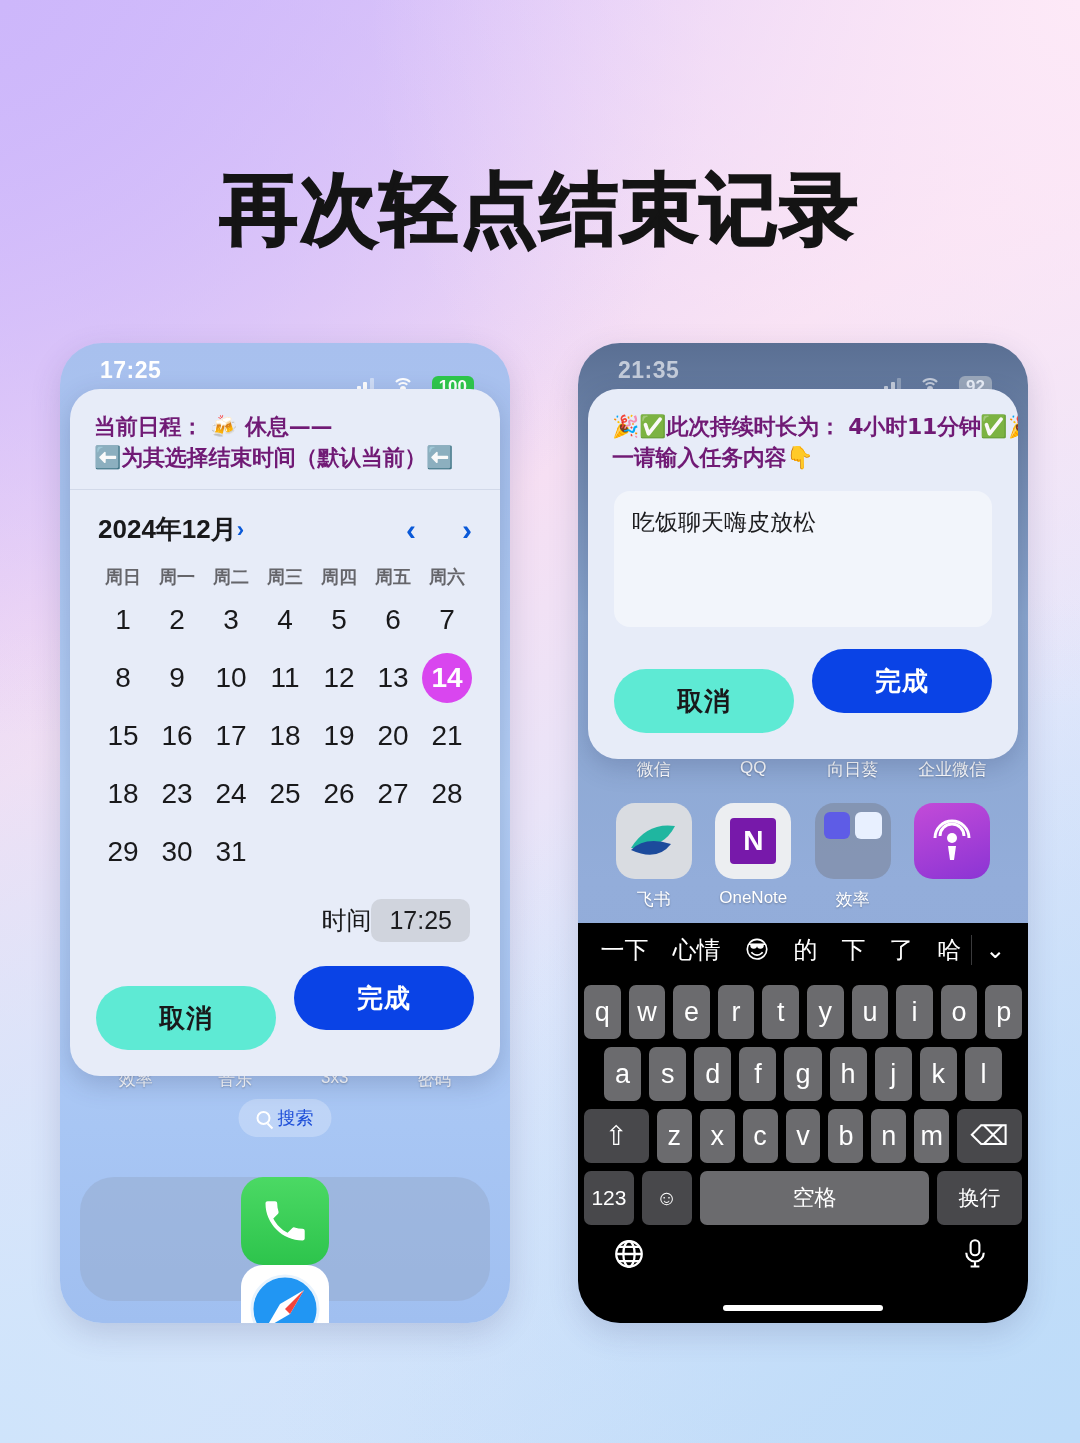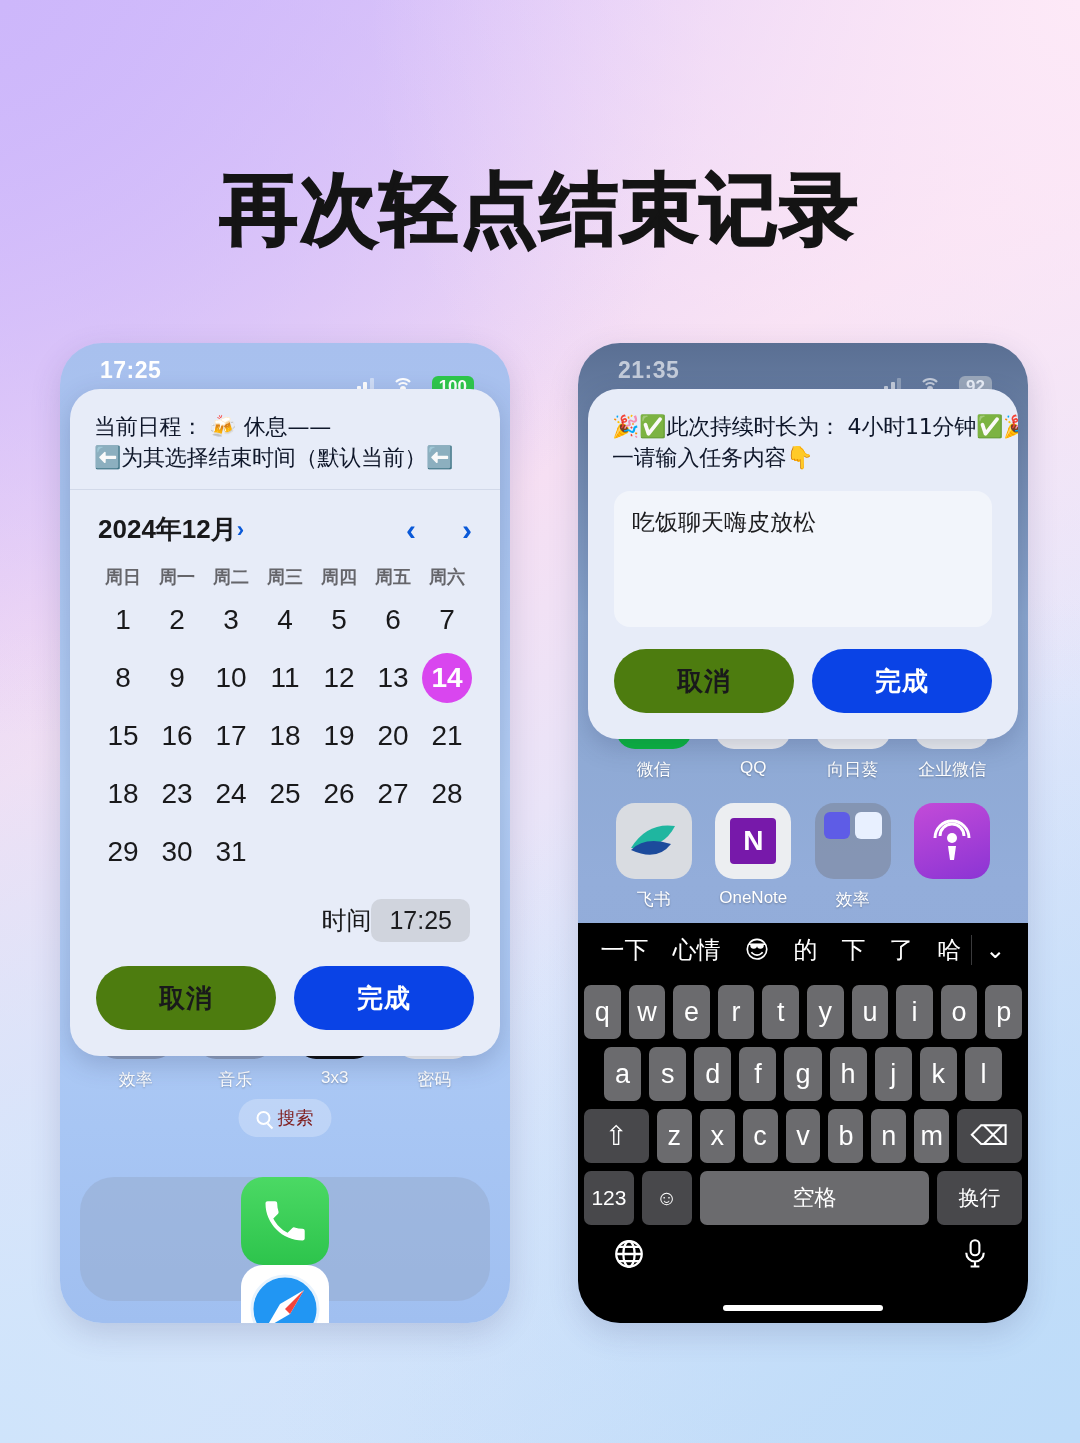--- a/index.html
+++ b/index.html
@@ -79,21 +79,21 @@
   
   .dialog {
     position: absolute; left: 10px; right: 10px;
     background: #e7ecf8;
     border-radius: 30px;
     box-shadow: 0 8px 26px rgba(40,50,90,.22);
     overflow: hidden;
   }
   .dlg-head {
     padding: 22px 24px 16px 24px;
-    font-size: 22px; line-height: 1.42; color: #0f172a; font-weight: 400;
+    font-size: 22px; line-height: 1.42; color: #701a75; font-weight: 700;
     letter-spacing: -.2px;
   }
   .dlg-head .line { display: block; white-space: nowrap; }
   .emj { font-family: "DejaVu Sans", sans-serif; }
   .hr { height: 1px; background: #d2d9e9; }
 
   
   .cal { padding: 6px 26px 0 26px; }
   .cal-head {
     display: flex; align-items: center; justify-content: space-between;
@@ -124,21 +124,21 @@
   .time-val {
     background: #d0d4dd; color: #1c1c1e; font-size: 25px; font-weight: 500;
     padding: 7px 18px; border-radius: 10px;
   }
   .btn-row { display: flex; gap: 18px; padding: 8px 26px 26px 26px; }
   .btn {
     flex: 1; height: 64px; border-radius: 32px;
     display: flex; align-items: center; justify-content: center;
     font-size: 26px; font-weight: 700; letter-spacing: 1px;
   }
-  .btn-cancel { background: #4d7c0f; color: #19191b; }
+  .btn-cancel { background: #5eead4; color: #19191b; margin-top: 20px; }
   .btn-done { background: #0a43e6; color: #ffffff; }
 
   
   .ta {
     margin: 2px 26px 0 26px;
     height: 136px; border-radius: 16px; background: #f2f5fb;
     padding: 16px 18px; font-size: 23px; color: #1c1c1e;
   }
 
   
@@ -154,21 +154,21 @@
   .folder.f3 { grid-template-columns: repeat(3,1fr); gap: 3px; padding: 6px; }
   .mini { border-radius: 6px; }
   .icon-3x3 { background: #0b0b0b; display: flex; align-items: center; justify-content: center;
               color: #fff; font-size: 25px; font-weight: 800; }
   .icon-pwd { background: #f4f6f8; display: flex; align-items: center; justify-content: center; }
 
   .search-pill {
     position: absolute; left: 50%; transform: translateX(-50%);
     background: rgba(255,255,255,.26); border-radius: 20px;
     padding: 7px 18px; display: flex; align-items: center; gap: 7px;
-    color: #7f1d1d; font-size: 18px;
+    color: #1d4ed8; font-size: 18px;
   }
   .mag { width: 14px; height: 14px; border: 2px solid #fff; border-radius: 50%; position: relative; }
   .mag::after { content:''; position:absolute; right:-5px; bottom:-4px; width:7px; height:2px; background:#fff; transform: rotate(45deg); }
 
   .dock {
     position: absolute; left: 20px; right: 20px; bottom: 22px; height: 124px;
     background: rgba(150,170,205,.52); border-radius: 34px;
     display: flex; align-items: center; justify-content: space-around; flex-direction: column;
   }
   .dock .icon { width: 88px; height: 88px; border-radius: 22px; }

